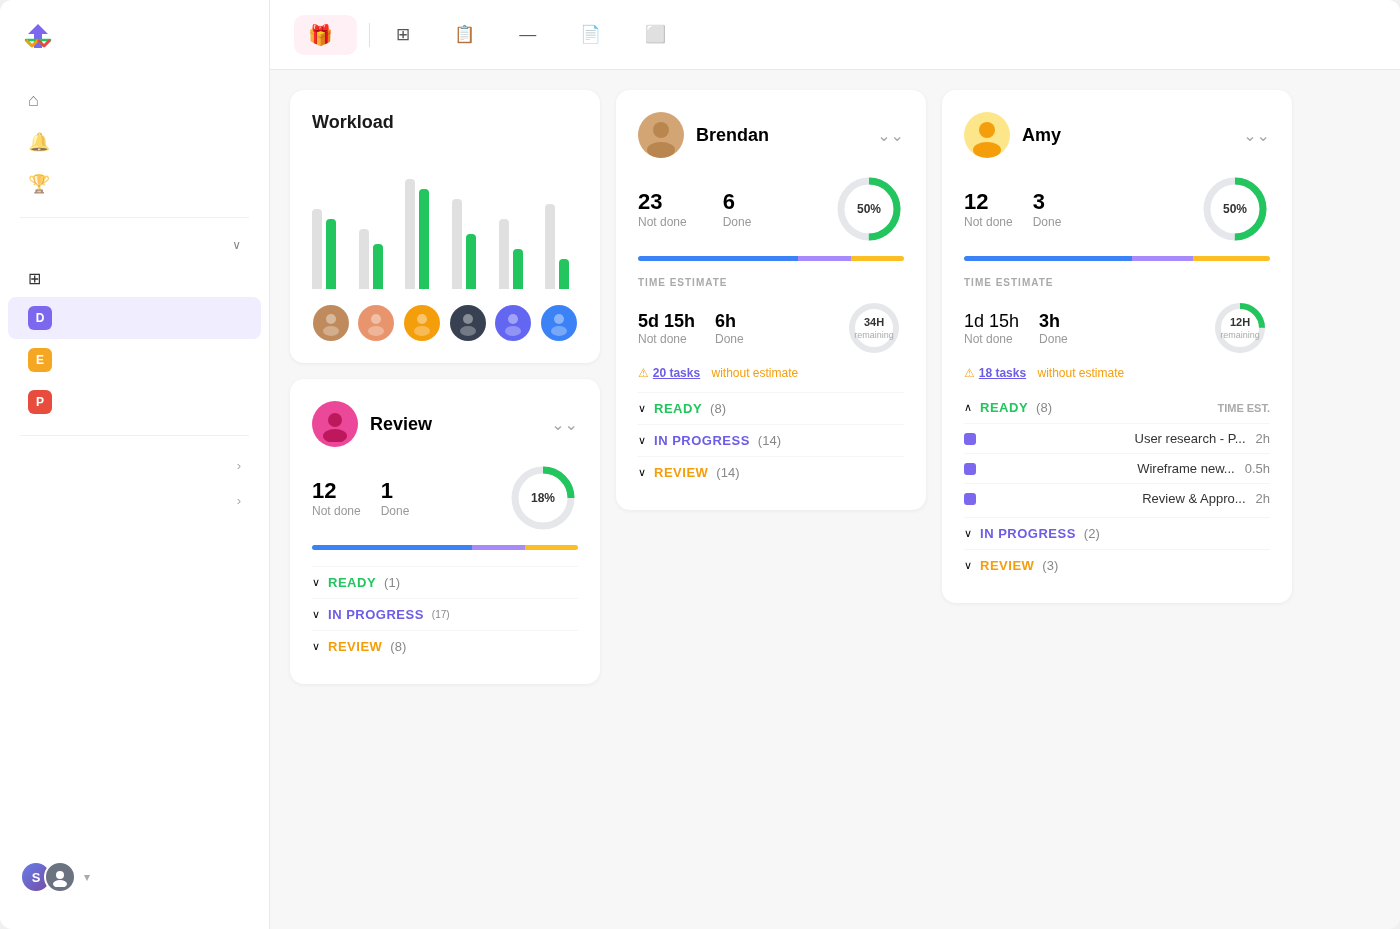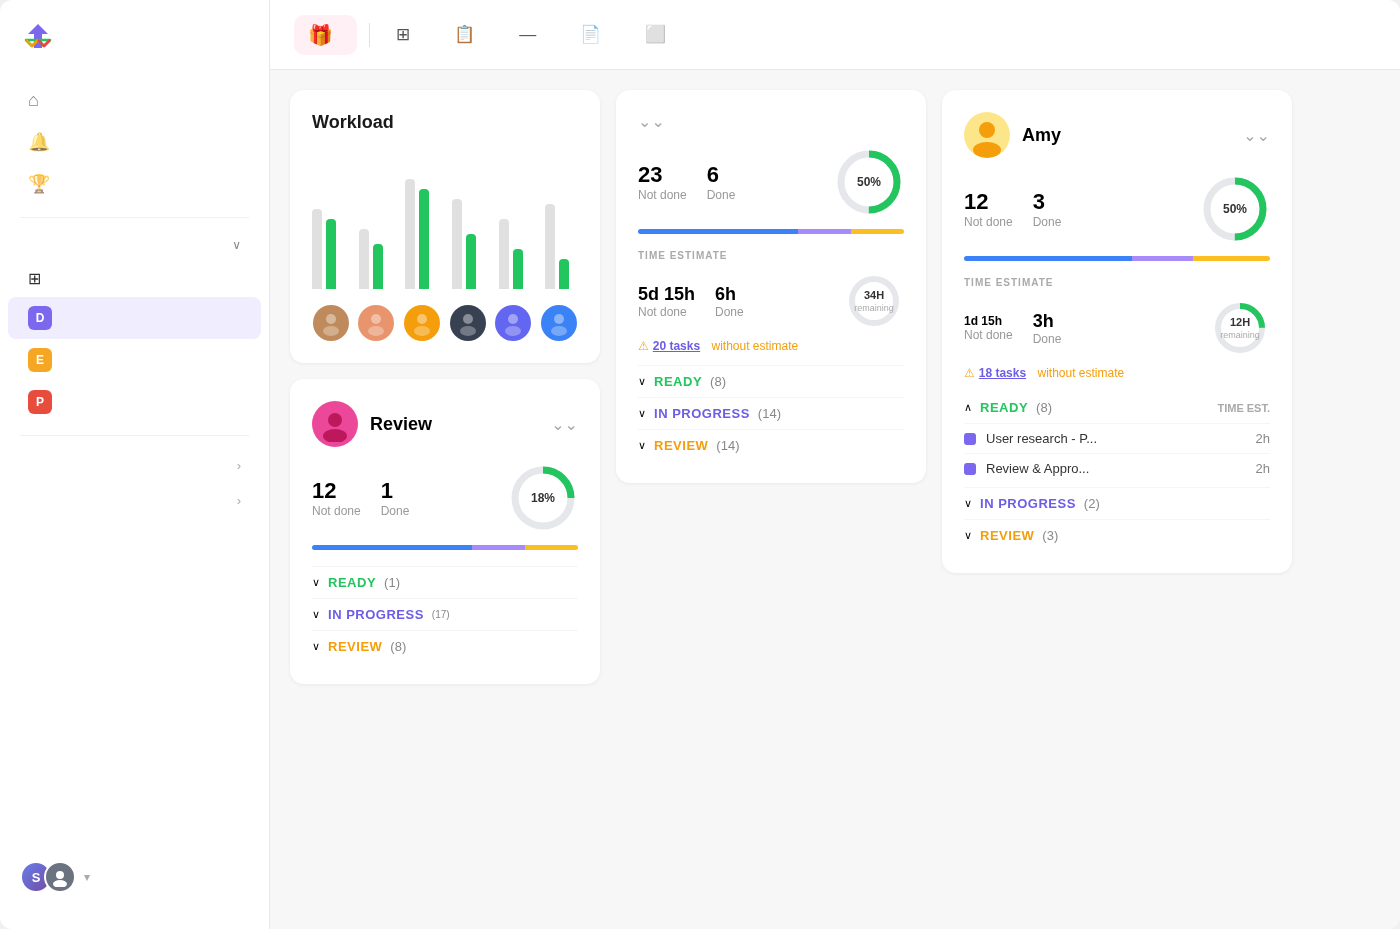--- a/index.html
+++ b/index.html
@@ -290,23 +290,32 @@
       <div style="display:flex;align-items:center;gap:8px;padding:8px 0;border-top:1px solid #f5f5f5;cursor:pointer;">
         <span style="font-size:11px;">∨</span>
         <span style="font-size:13px;font-weight:600;letter-spacing:0.5px;color:#f59e0b;">REVIEW</span>
         <span style="font-size:13px;color:#888;">(8)</span>
       </div>
     </div>
   </div>
       </div>
       <div class="card" style="width: 310px;">
     <div style="display:flex;align-items:center;justify-content:space-between;margin-bottom:16px;">
+      <div style="display:flex;align-items:center;gap:12px;">
+        <div style="width:46px;height:46px;border-radius:50%;background:#d4a574;overflow:hidden;">
+          <svg width="46" height="46" viewBox="0 0 46 46">
+                <circle cx="23" cy="18" r="8" fill="#b8864e"></circle>
+                <ellipse cx="23" cy="38" rx="14" ry="8" fill="#b8864e"></ellipse>
+              </svg>
+        </div>
+        <span style="font-size:18px;font-weight:700;">Brendan</span>
+      </div>
       <span style="color:#aaa;font-size:16px;cursor:pointer;">⌄⌄</span>
     </div>
-    <div style="display:flex;align-items:center;gap:20px;margin-bottom:12px;">
+    <div style="display:flex;align-items:center;gap:36px;margin-bottom:12px;">
       <div>
         <div style="font-size:22px;font-weight:700;">23</div>
         <div style="font-size:12px;color:#999;">Not done</div>
       </div>
       <div>
         <div style="font-size:22px;font-weight:700;">6</div>
         <div style="font-size:12px;color:#999;">Done</div>
       </div>
       <div style="margin-left:auto;">
         <div style="position:relative;width:70px;height:70px;">
@@ -396,21 +405,21 @@
       </div>
     </div>
     <div style="height:5px;border-radius:3px;display:flex;overflow:hidden;margin-bottom:16px;">
       <div style="width:55%;background:#3b82f6;"></div>
       <div style="width:20%;background:#a78bfa;"></div>
       <div style="width:25%;background:#fbbf24;"></div>
     </div>
     <div style="font-size:10px;font-weight:600;color:#aaa;letter-spacing:1px;margin-bottom:10px;">TIME ESTIMATE</div>
     <div style="display:flex;align-items:center;gap:20px;margin-bottom:8px;">
       <div>
-        <div style="font-size:12px;font-weight:700;">1d 15h</div>
+        <div style="font-size:18px;font-weight:400;">1d 15h</div>
         <div style="font-size:12px;color:#999;">Not done</div>
       </div>
       <div>
         <div style="font-size:18px;font-weight:700;">3h</div>
         <div style="font-size:12px;color:#999;">Done</div>
       </div>
       <div style="margin-left:auto;">
         <div style="position:relative;width:60px;height:60px;">
           <svg width="60" height="60" viewBox="0 0 60 60" style="transform:rotate(-90deg)">
             <circle cx="30" cy="30" r="22" fill="none" stroke="#e5e7eb" stroke-width="6"></circle>
@@ -423,28 +432,33 @@
     <div style="font-size:12px;color:#f59e0b;display:flex;align-items:center;gap:4px;margin-bottom:12px;">
       ⚠ <a style="color:#6c5ce7;text-decoration:underline;font-weight:600;">18 tasks</a>&nbsp;<span>without estimate</span>
     </div>
     <div>
       <div style="display:flex;align-items:center;gap:8px;padding:8px 0;cursor:pointer;">
         <span style="font-size:11px;">∧</span>
         <span style="font-size:13px;font-weight:600;letter-spacing:0.5px;color:#22c55e;">READY</span>
         <span style="font-size:13px;color:#888;">(8)</span>
         <span style="margin-left:auto;font-size:11px;color:#aaa;font-weight:600;">TIME EST.</span>
       </div>
-      <div style="padding:0 0 4px 0;">
+      <div style="padding:0 0 4px 0;text-align:right;">
         <div style="display:flex;align-items:center;gap:10px;padding:7px 0;border-top:1px solid #f5f5f5;">
           <div style="width:12px;height:12px;border-radius:3px;background:#7b68ee;flex-shrink:0;"></div>
           <span style="font-size:13px;color:#333;flex:1;">User research - P...</span>
           <span style="font-size:13px;color:#888;">2h</span>
         </div>
         <div style="display:flex;align-items:center;gap:10px;padding:7px 0;border-top:1px solid #f5f5f5;">
           <div style="width:12px;height:12px;border-radius:3px;background:#7b68ee;flex-shrink:0;"></div>
+          <span style="font-size:13px;color:#333;flex:1;">Wireframe new...</span>
+          <span style="font-size:13px;color:#888;">0.5h</span>
+        </div>
+        <div style="display:flex;align-items:center;gap:10px;padding:7px 0;border-top:1px solid #f5f5f5;">
+          <div style="width:12px;height:12px;border-radius:3px;background:#7b68ee;flex-shrink:0;"></div>
           <span style="font-size:13px;color:#333;flex:1;">Review &amp; Appro...</span>
           <span style="font-size:13px;color:#888;">2h</span>
         </div>
       </div>
       <div style="display:flex;align-items:center;gap:8px;padding:8px 0;border-top:1px solid #f5f5f5;cursor:pointer;">
         <span style="font-size:11px;">∨</span>
         <span style="font-size:13px;font-weight:600;letter-spacing:0.5px;color:#6c5ce7;">IN PROGRESS</span>
         <span style="font-size:13px;color:#888;">(2)</span>
       </div>
       <div style="display:flex;align-items:center;gap:8px;padding:8px 0;border-top:1px solid #f5f5f5;cursor:pointer;">

